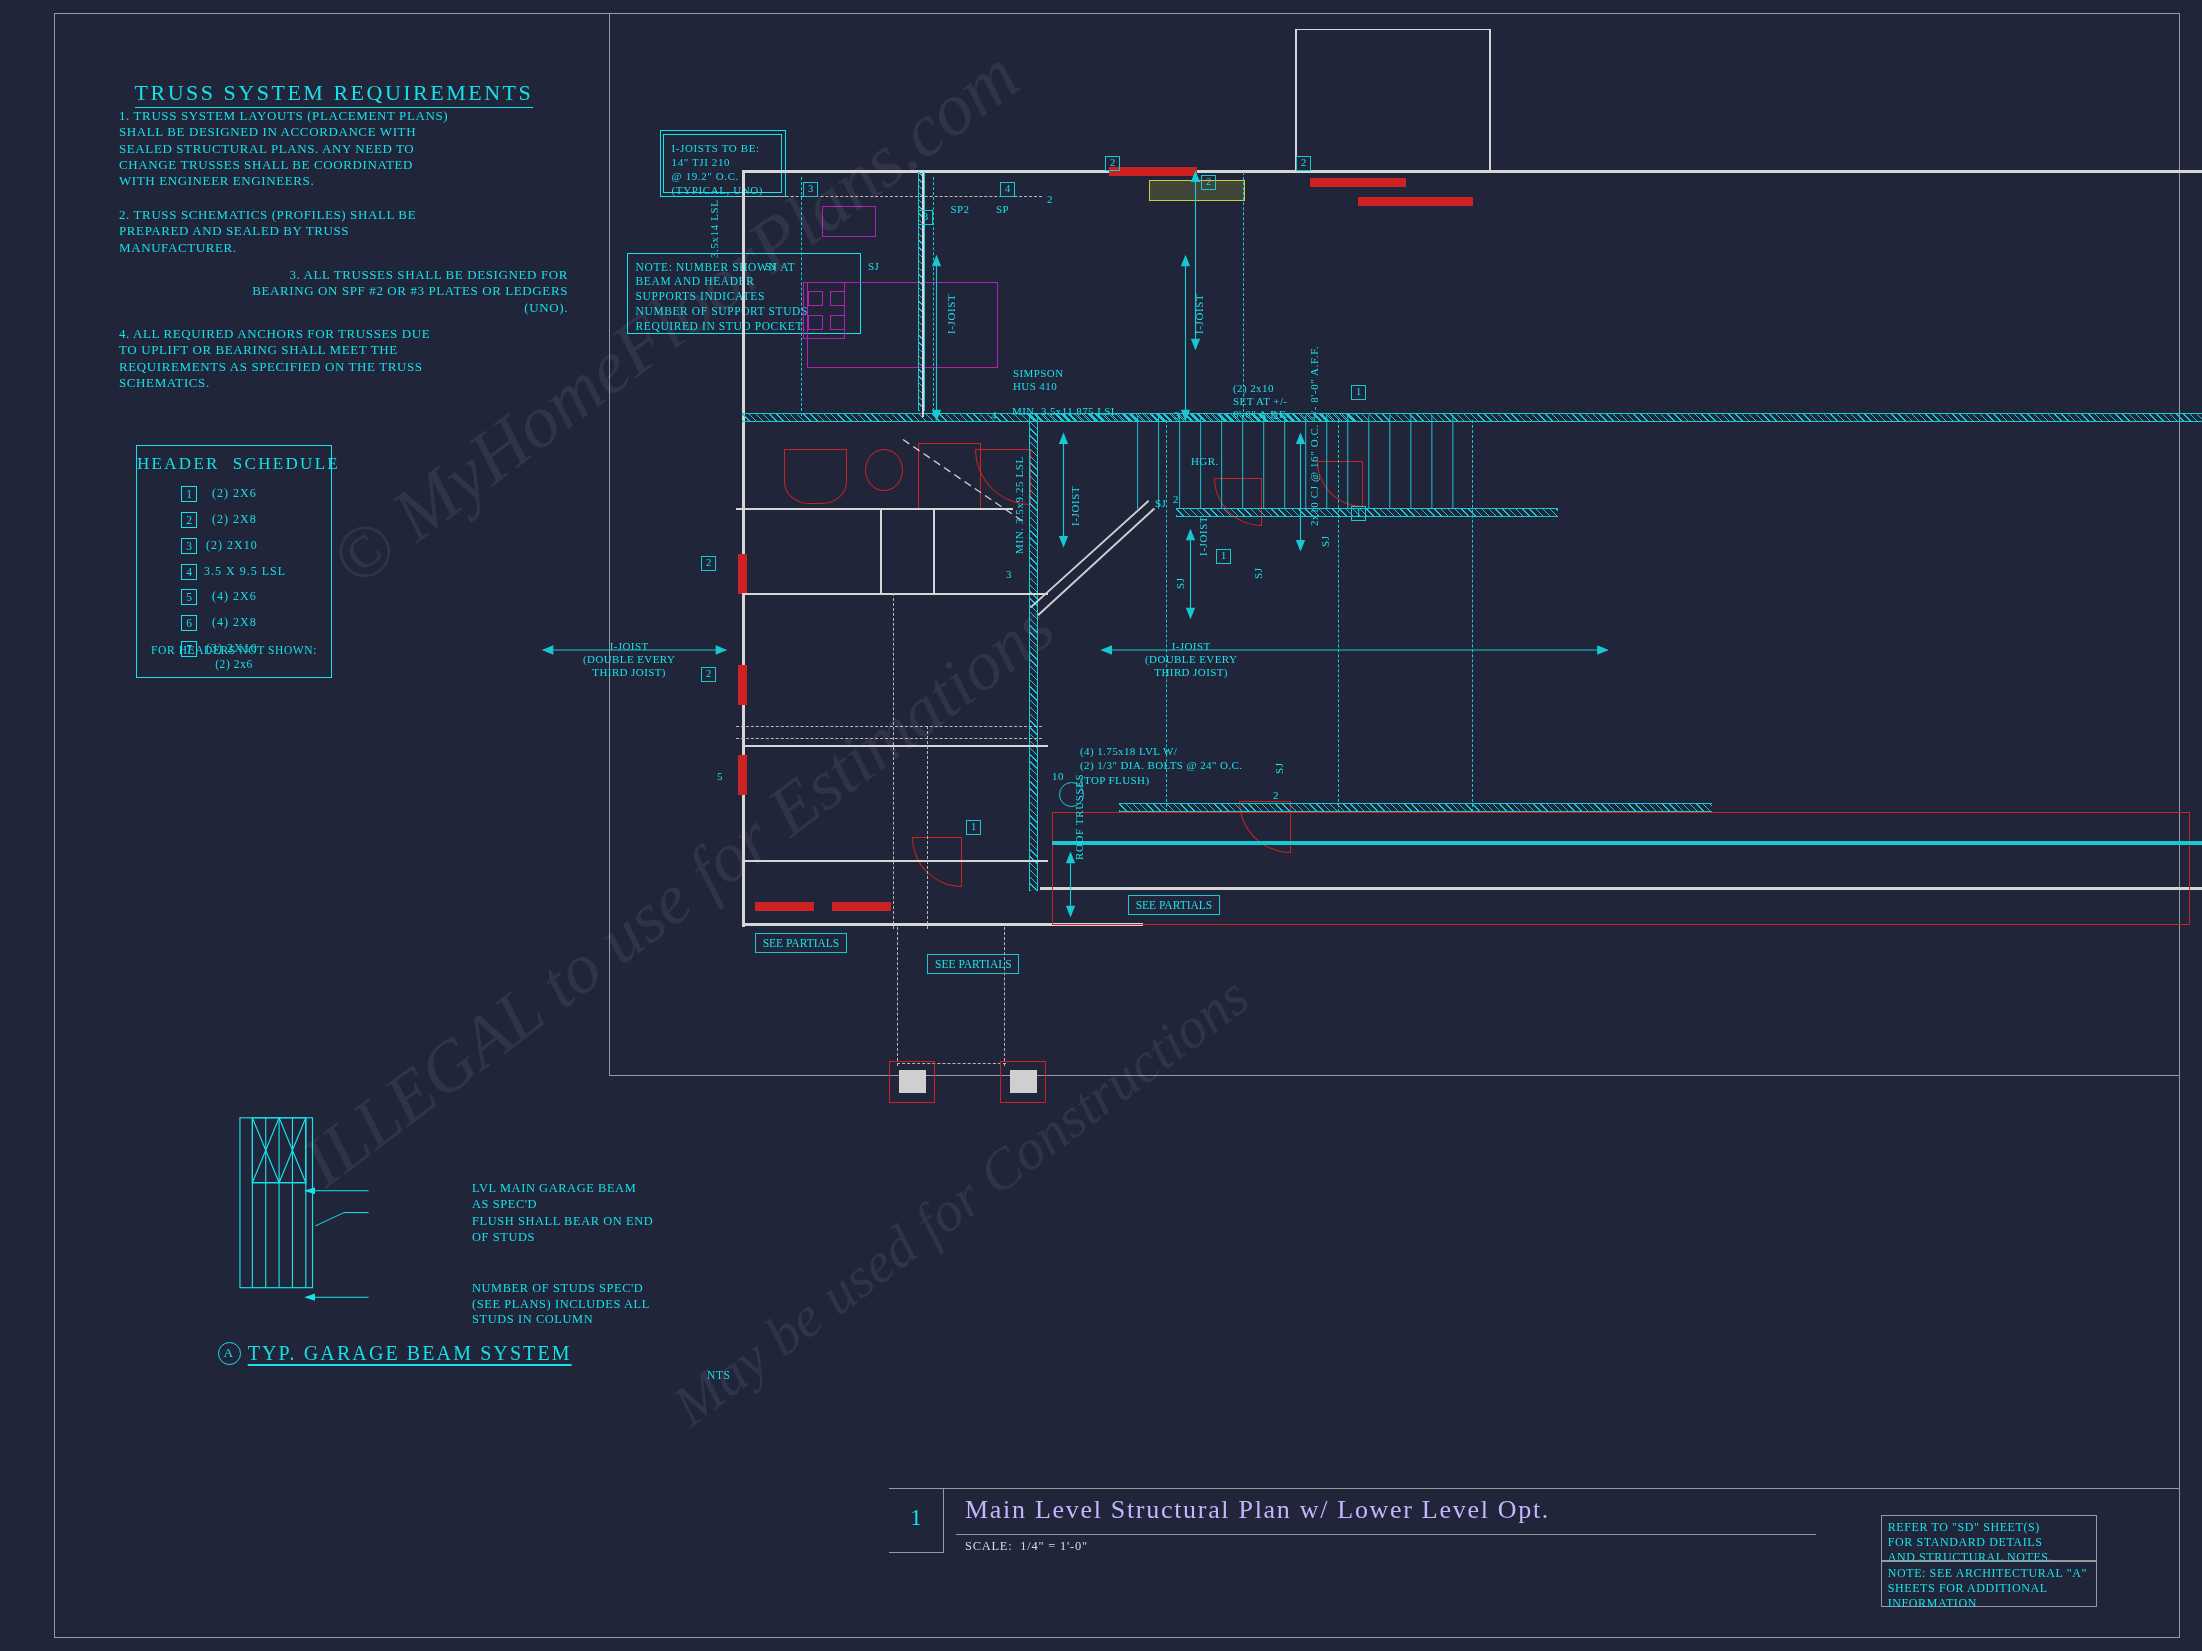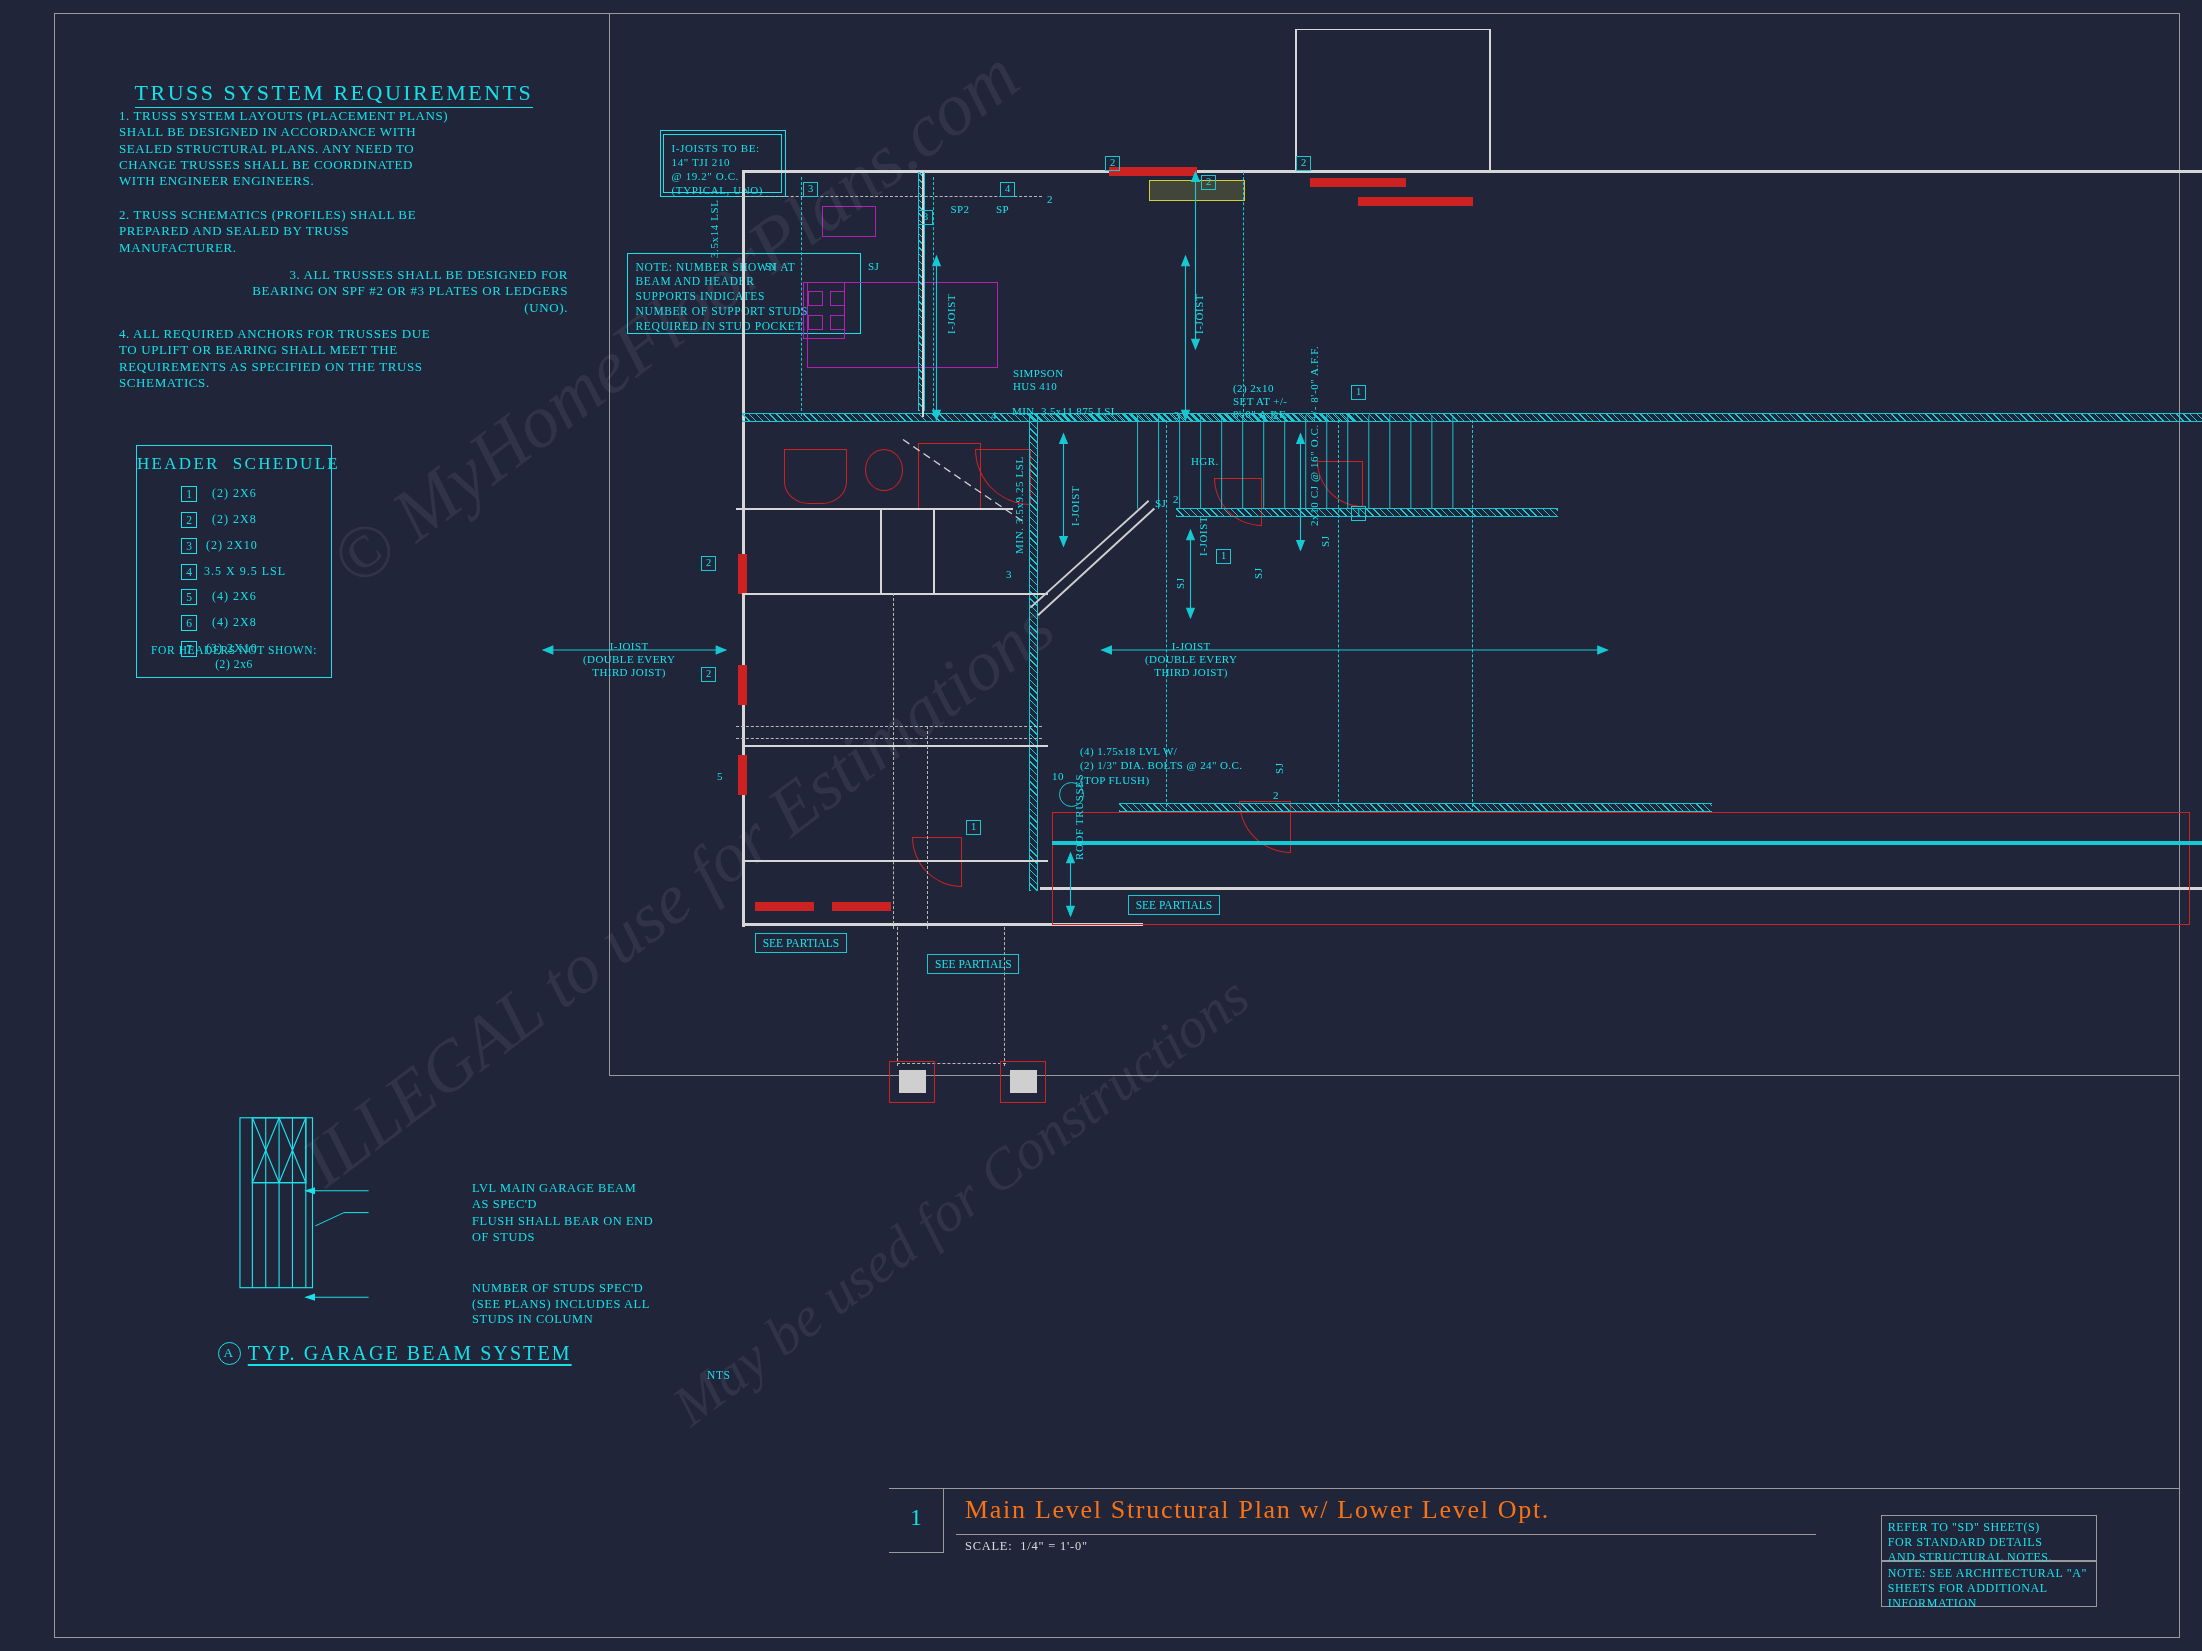--- a/index.html
+++ b/index.html
@@ -2,21 +2,21 @@
 <html><head>
 <meta charset="utf-8">
 <style>
   html,body{margin:0;padding:0;background:#21253a;}
   body{width:2202px;height:1652px;position:relative;overflow:hidden;
        font-family:"Liberation Serif",serif;color:#15e0e8;}
   .abs{position:absolute;}
   
   .cy{color:#19e2ea;}
   .wh{color:#dcdcdc;}
-  .mg{color:#f97316;}
+  .mg{color:#c4b5fd;}
   .t{font-family:"Liberation Serif",serif;letter-spacing:0.6px;white-space:pre;line-height:1.22;}
   .hd{font-size:22px;letter-spacing:2.5px;}
   
   #outer-border{left:54px;top:13.4px;width:2126px;height:1625px;border:1px solid #9a9a9a;box-sizing:border-box;}
   #vert-div{left:609px;top:13.4px;width:1px;height:1063px;background:#9a9a9a;}
   #horiz-div{left:609px;top:1075px;width:1571px;height:1px;background:#9a9a9a;}
   
   #truss-title{left:119px;top:53px;}
   #truss-title span{border-bottom:1.4px solid #19e2ea;padding-bottom:1.9px;}
   .tbody{font-size:13px;line-height:1.25;}

